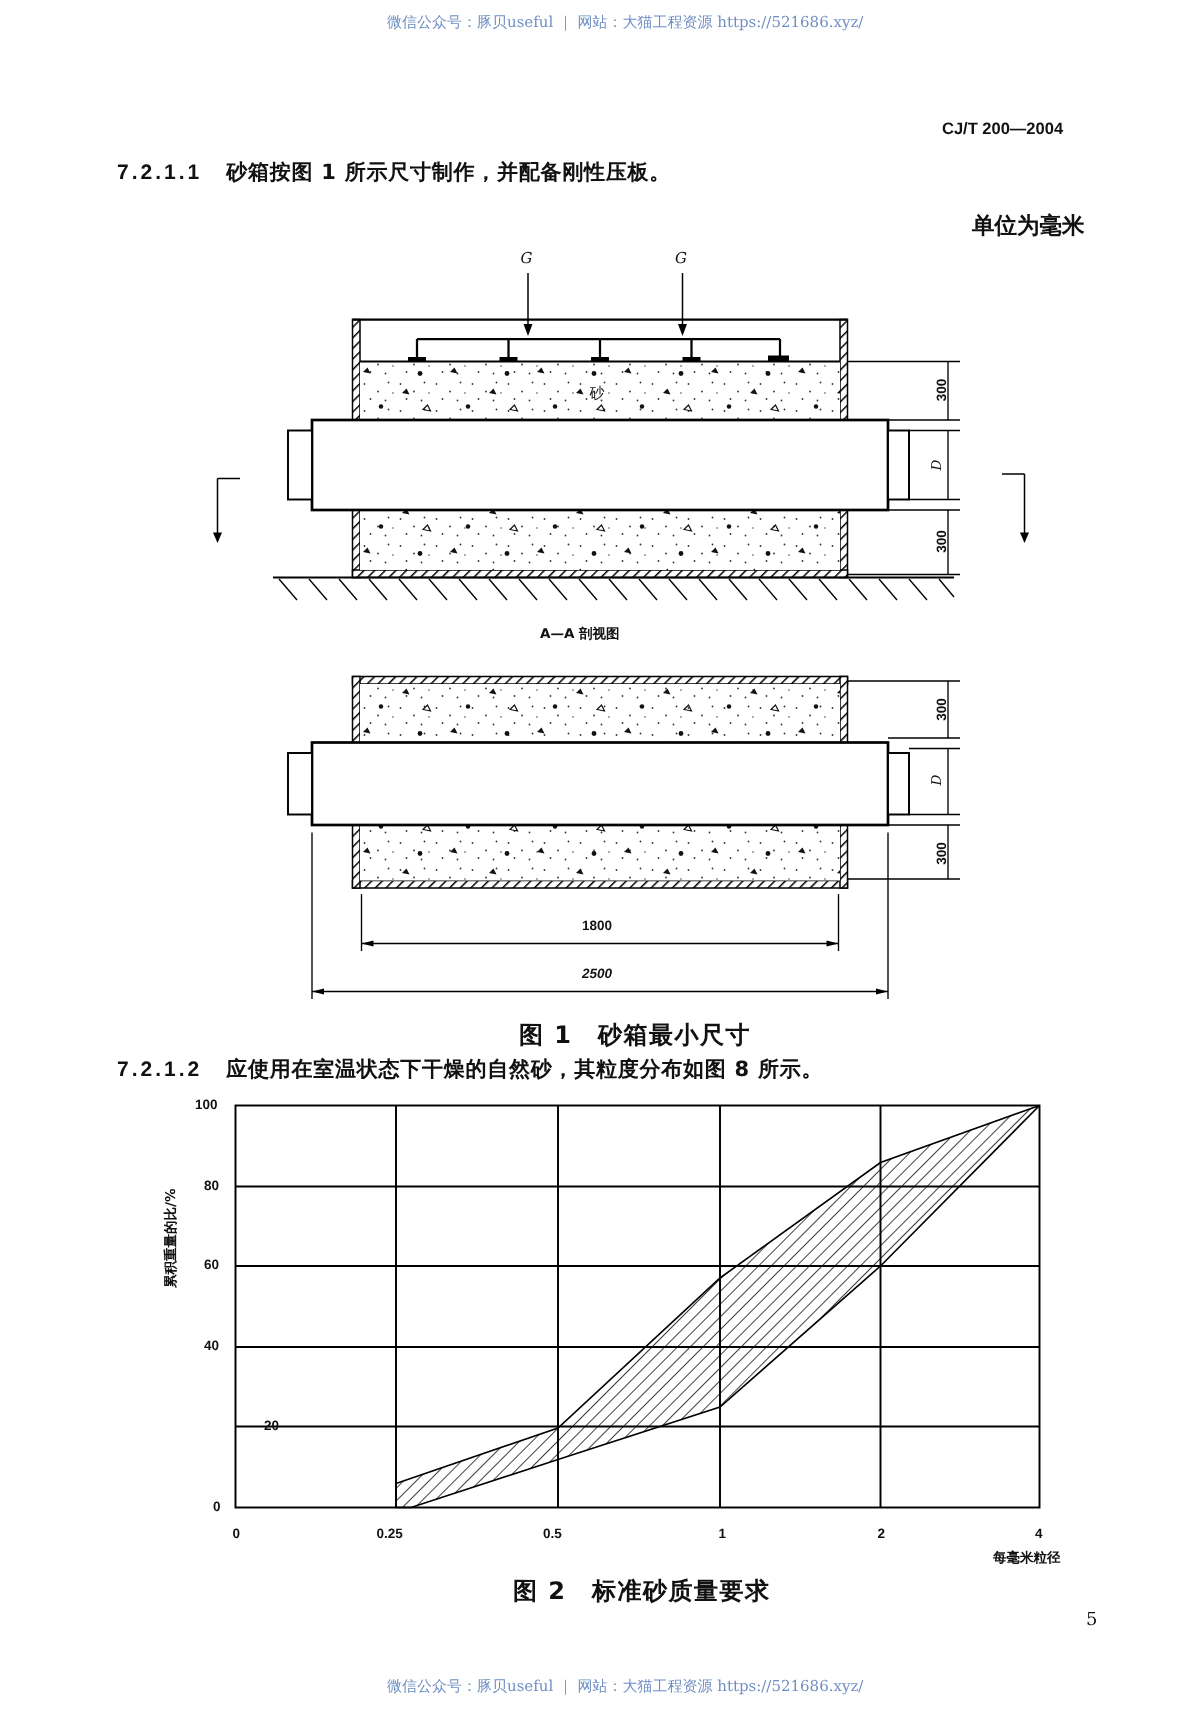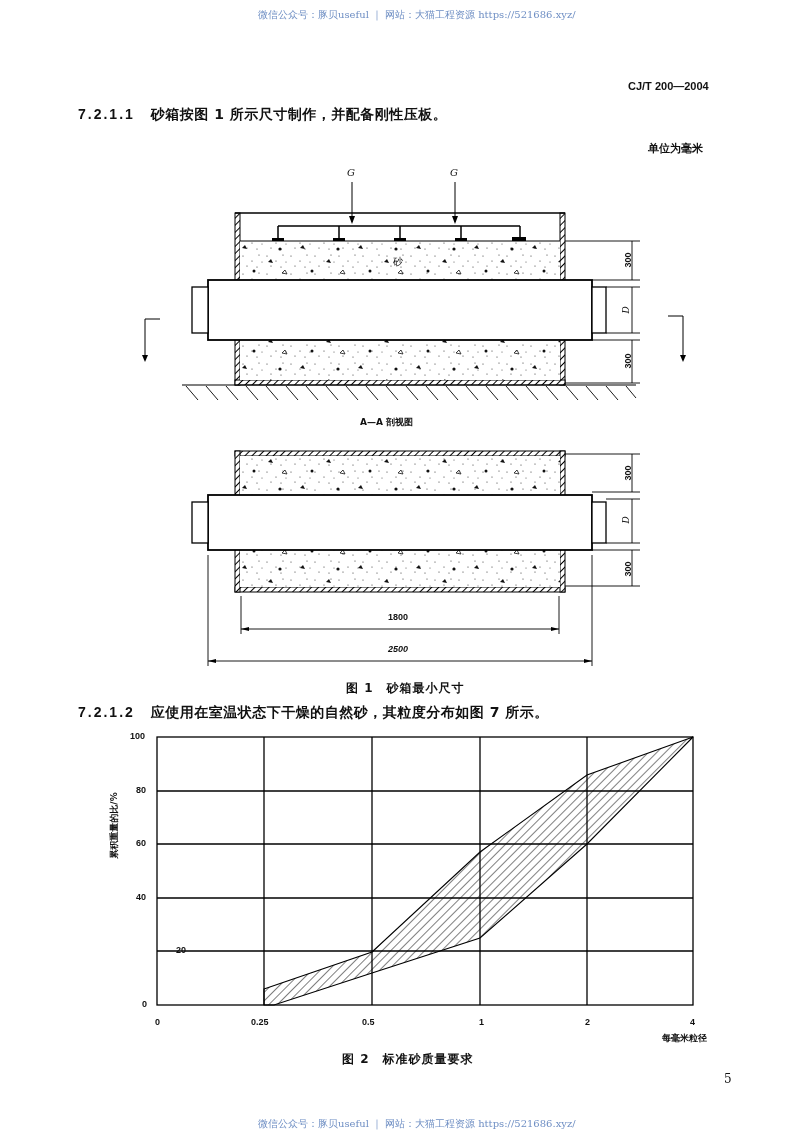--- a/index.html
+++ b/index.html
@@ -3,22 +3,22 @@
 <meta charset="utf-8">
 <style>
   html, body { margin:0; padding:0; background:#ffffff; }
   body { width:800px; height:1147px; position:relative; overflow:hidden;
          font-family:"DejaVu Sans", sans-serif; color:#111; }
   .abs { position:absolute; }
   .watermark { font-family:"DejaVu Serif", serif; font-size:10px; color:#6f8fc4; white-space:nowrap; }
   .std-code { font-family:"Liberation Sans", sans-serif; font-weight:bold; font-size:11px; }
   .clause { font-size:14px; font-weight:bold; letter-spacing:0.5px; white-space:nowrap; }
   .clause .num { font-family:"Liberation Sans", sans-serif; margin-right:16px; letter-spacing:2px; }
-  .unit { font-size:11px; font-weight:bold; }
-  .caption { font-size:12px; font-weight:bold; letter-spacing:1px; white-space:nowrap; }
+  .unit { font-size:15px; font-weight:bold; }
+  .caption { font-size:16px; font-weight:bold; letter-spacing:1px; white-space:nowrap; }
   .small-cap { font-size:9px; font-weight:bold; white-space:nowrap; }
   .pagenum { font-family:"DejaVu Serif", serif; font-size:12px; }
 </style>
 </head>
 <body>
 
 <div class="abs watermark" style="left:258px; top:8px;">微信公众号：豚贝useful ｜ 网站：大猫工程资源 https://521686.xyz/</div>
 <div class="abs watermark" style="left:258px; top:1117px;">微信公众号：豚贝useful ｜ 网站：大猫工程资源 https://521686.xyz/</div>
 
 <div class="abs std-code" style="left:628px; top:80px;">CJ/T 200—2004</div>
@@ -199,21 +199,21 @@
   <div class="abs small-cap" style="left:622px; top:355px; transform:rotate(-90deg); font-family:'DejaVu Serif',serif; font-style:italic; font-weight:normal;">D</div>
   <div class="abs small-cap" style="left:620px; top:404px; transform:rotate(-90deg); font-family:'Liberation Sans',sans-serif;">300</div>
 
   <div class="abs small-cap" style="left:388px; top:452px; font-family:'Liberation Sans',sans-serif;">1800</div>
   <div class="abs small-cap" style="left:388px; top:484px; font-family:'Liberation Sans',sans-serif;font-style:italic;">2500</div>
 
   <div class="abs caption" style="left:346px; top:520px;">图 1　砂箱最小尺寸</div>
 </div>
 
 <div class="abs clause" style="left:78px; top:704px;">
-  <span class="num">7.2.1.2</span><span>应使用在室温状态下干燥的自然砂，其粒度分布如图 7 所示。</span>
+  <span class="num">7.2.1.2</span><span>应使用在室温状态下干燥的自然砂，其粒度分布如图 8 所示。</span>
 </div>
 
 <div class="abs" style="left:0; top:725px; width:800px; height:340px;">
   <svg width="800" height="300" viewBox="0 725 800 300">
     <defs>
       <pattern id="bandHatch" width="6" height="6" patternUnits="userSpaceOnUse" patternTransform="rotate(45)">
         <rect width="6" height="6" fill="#fff"></rect>
         <line x1="0" y1="0" x2="0" y2="6" stroke="#000" stroke-width="1"></line>
       </pattern>
     </defs>

